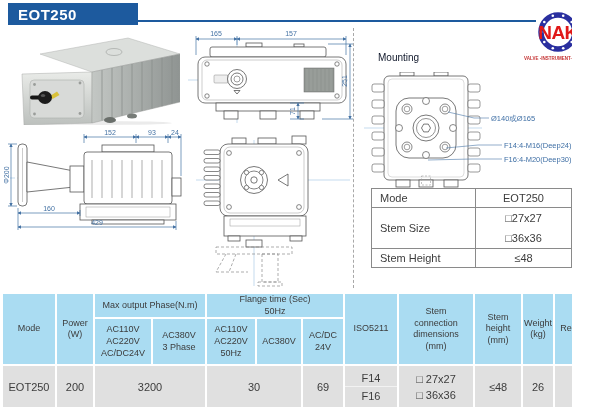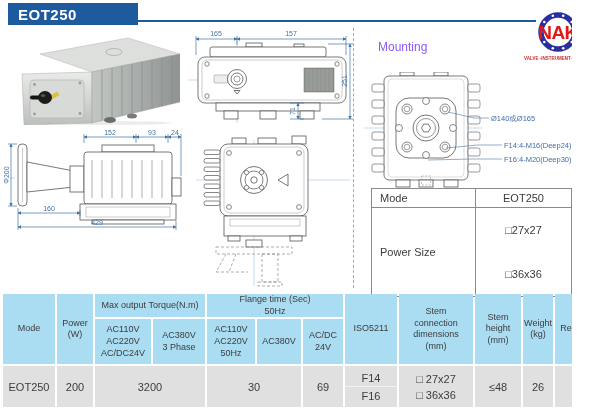--- a/index.html
+++ b/index.html
@@ -14,28 +14,28 @@
 
   .logo-svg { position:absolute; left:512px; top:8px; }
   .photo-svg { position:absolute; left:10px; top:28px; }
   .dtop-svg { position:absolute; left:186px; top:27px; }
   .dside-svg { position:absolute; left:4px; top:128px; }
   .dfront-svg { position:absolute; left:192px; top:130px; }
   .dmount-svg { position:absolute; left:362px; top:72px; }
 
   .v-sep { position:absolute; left:353px; top:28px; height:260px; border-left:1px dashed #a8a8a8; }
   .remark { position:absolute; left:8px; top:241px; font-size:10px; color:#2e74b6; }
-  .mounting-title { position:absolute; left:378px; top:40px; font-size:12px; color:#8b5cf6; }
+  .mounting-title { position:absolute; left:378px; top:52px; font-size:10px; color:#0f172a; }
 
   .spec-table { position:absolute; left:371px; top:188px; border-collapse:collapse;
                 font-size:11px; color:#3c3c3c; }
   .spec-table td { border:1px solid #8a8a8a; height:18px; text-align:center; padding:0 2px; }
   .spec-table td.lbl { text-align:left; padding-left:8px; width:93px; }
   .spec-table td.half { width:60px; }
-  .spec-table td.dualcell span { display:inline-block; margin:16px 7px;text-align:right; }
+  .spec-table td.dualcell span { display:inline-block; margin:4px 7px;text-align:right; }
 
   .main-table { position:absolute; left:1px; top:292px; border-collapse:separate;
                 border-spacing:2px; table-layout:fixed; width:598px; }
   .main-table td { background:#aadcf2; text-align:center; vertical-align:middle;
                    color:#3c3c3c; font-size:9px; line-height:1.3;
                    white-space:pre-line; padding:0; overflow:hidden; }
   .main-table tr.h1 td { height:21px; }
   .main-table tr.h2 td { height:45px; }
   .main-table tr.data td { background:#e0e0e0; font-size:11px; height:41px; white-space:normal; }
   .main-table td.split div { padding:1.5px 0; }
@@ -339,25 +339,29 @@
     <text class="anntxt" x="142" y="89.5">F16:4-M20(Deep30)</text>
   </svg>
 
   <table class="spec-table">
     <tbody>
         <tr>
       <td class="lbl">Mode</td>
       <td colspan="2">EOT250</td>
     </tr>
     <tr>
-      <td class="lbl">Power Size</td>
+      <td class="lbl">Stem Size</td>
       <td colspan="2" class="dualcell">
         <span>□27x27</span>
         <span>□36x36</span>
       </td>
+    </tr>
+    <tr>
+      <td class="lbl">Stem Height</td>
+      <td colspan="2">≤48</td>
     </tr>
   </tbody>
     </table>
 
   <table class="main-table">
     <colgroup>
       <col style="width:52px">
         <col style="width:36px">
         <col style="width:56px">
         <col style="width:52px">
@@ -368,21 +372,21 @@
       <col style="width:74px">
         <col style="width:46px">
         <col style="width:30px">
         <col style="width:42px">
     </colgroup>
     <tbody>
         <tr class="h1">
       <td rowspan="2">Mode</td>
       <td rowspan="2">Power
 (W)</td>
-      <td colspan="2">Max output Torque(N.m)</td>
+      <td colspan="2">Max output Phase(N.m)</td>
       <td colspan="3">Flange time (Sec)
 50Hz</td>
       <td rowspan="2">ISO5211</td>
       <td rowspan="2">Stem
 connection
 dimensions
 (mm)</td>
       <td rowspan="2">Stem
 height
 (mm)</td>

